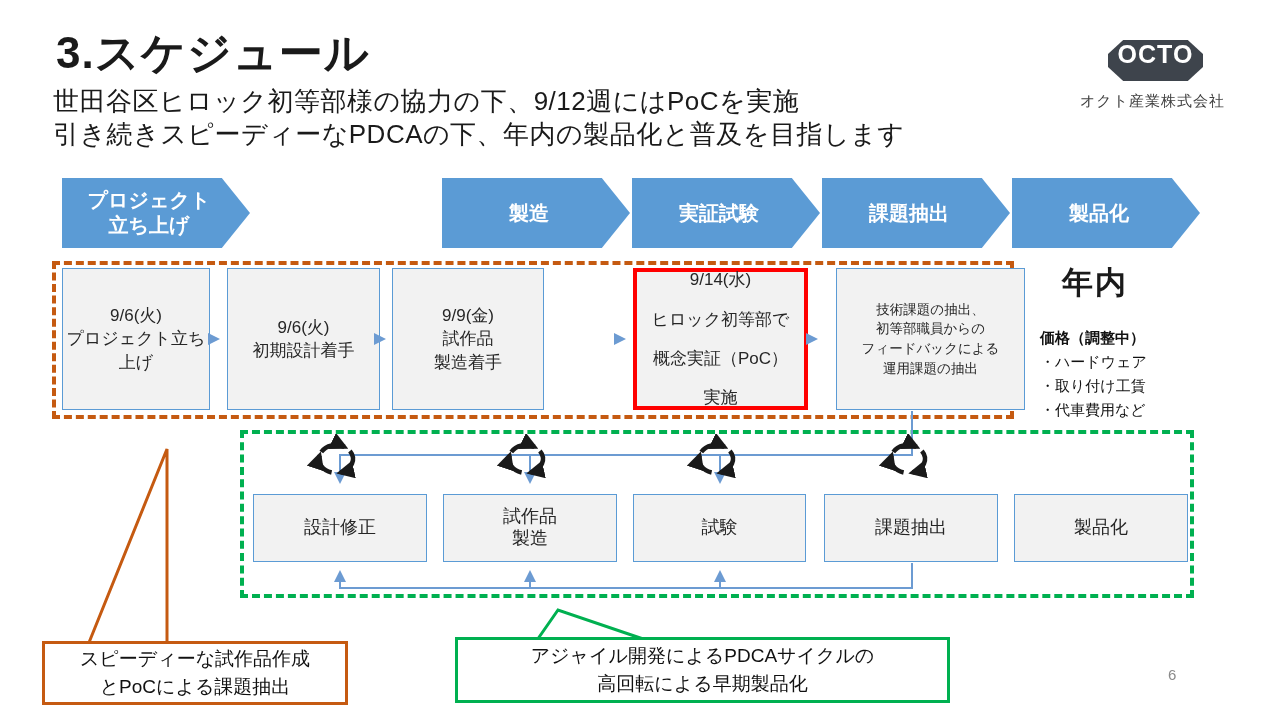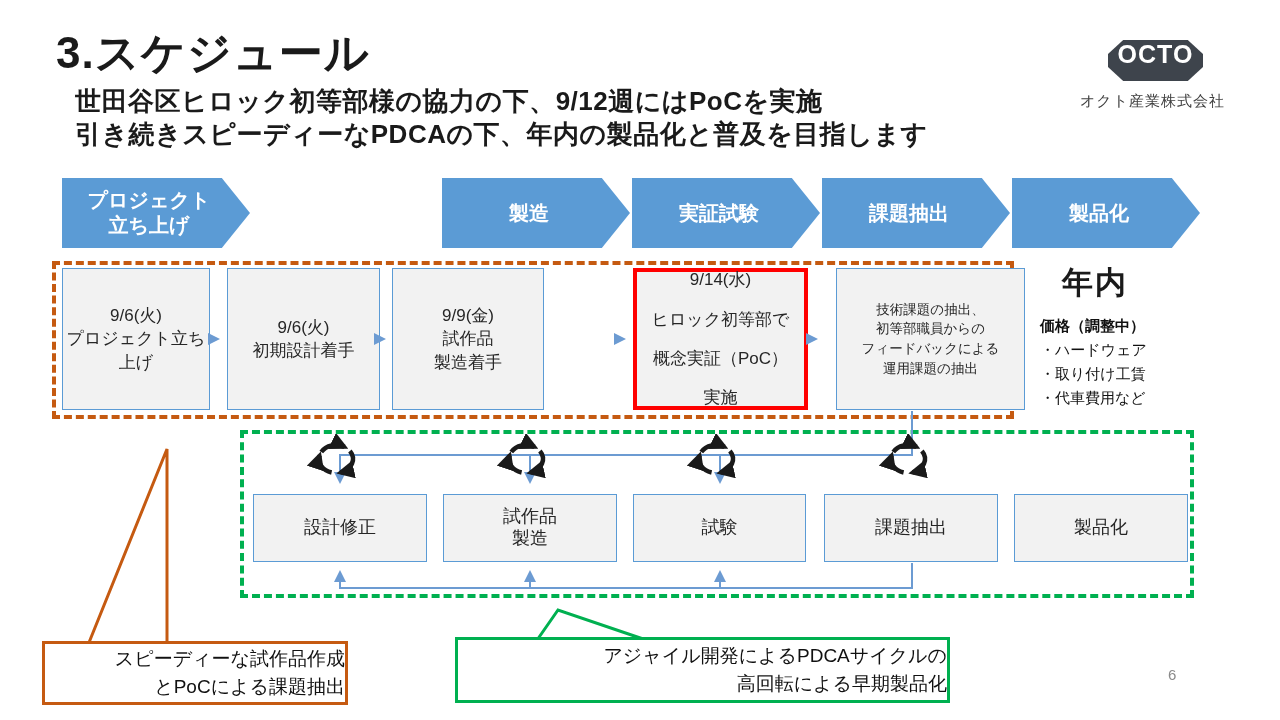--- a/index.html
+++ b/index.html
@@ -2,21 +2,21 @@
 <html><head>
 <meta charset="utf-8">
 <style>
   html,body{margin:0;padding:0;background:#fff;}
   #slide{position:relative;width:1280px;height:720px;background:#ffffff;overflow:hidden;
          font-family:"Liberation Sans","DejaVu Sans",sans-serif;color:#1a1a1a;border-radius:22px;}
   .abs{position:absolute;}
 
   
   .title{left:56px;top:24px;font-size:44px;font-weight:600;letter-spacing:1px;}
-  .sub{left:75px;font-size:26px;font-weight:700;letter-spacing:.5px;white-space:nowrap;}
+  .sub{left:53px;font-size:26px;font-weight:400;letter-spacing:.5px;white-space:nowrap;}
   .sub1{top:84px;} .sub2{top:117px;}
 
   
   .logo-octagon{left:1108px;top:40px;width:95px;height:41px;background:#3e444c;
     clip-path:polygon(16% 0%,84% 0%,100% 34%,100% 66%,84% 100%,16% 100%,0% 66%,0% 34%);
     display:flex;align-items:flex-start;justify-content:center;}
   .logo-text{color:#fff;font-size:25px;font-weight:800;letter-spacing:1px;font-family:"Liberation Sans",sans-serif;}
   .logo-company{left:1080px;top:92px;font-size:15px;color:#404040;letter-spacing:1px;}
 
   
@@ -38,27 +38,27 @@
   .pbox-small{font-size:13.5px;line-height:1.45;margin-left:12px;}
 
   
   .cbox{top:494px;height:68px;background:#f2f2f2;border:1.5px solid #5b9bd5;box-sizing:border-box;
     display:flex;flex-direction:column;align-items:center;justify-content:center;text-align:center;
     font-size:18px;line-height:1.2;color:#262626;z-index:2;}
 
   
   .deadline{left:1062px;top:262px;font-size:31px;font-weight:700;letter-spacing:2px;}
   .price{left:1040px;top:314px;font-size:15px;line-height:1.6;color:#111;}
-  .price .pt{font-weight:700;}
+  .price .pt{font-weight:700;margin-top:12px;}
 
   .cycle-icon{z-index:4;}
   svg.overlay{left:0;top:0;width:1280px;height:720px;z-index:3;pointer-events:none;}
 
   
-  .callout{background:#fff;z-index:5;display:flex;flex-direction:column;align-items:flex-end;justify-content:center;
+  .callout{background:#fff;z-index:5;display:flex;flex-direction:column;align-items:center;justify-content:center;
     text-align:center;font-size:19px;line-height:1.45;color:#111;box-sizing:border-box;}
   .co-speedy{left:42px;top:641px;width:306px;height:64px;border:3px solid #c55a11;}
   .co-agile{left:455px;top:637px;width:495px;height:66px;border:3px solid #00b050;}
   .tails{z-index:6;}
 
   .pagenum{left:1168px;top:666px;font-size:15px;color:#8a8a8a;}
 </style>
 </head>
 <body>
 

